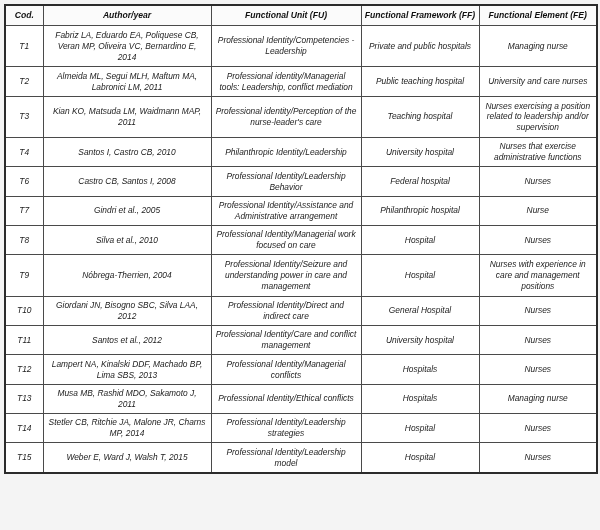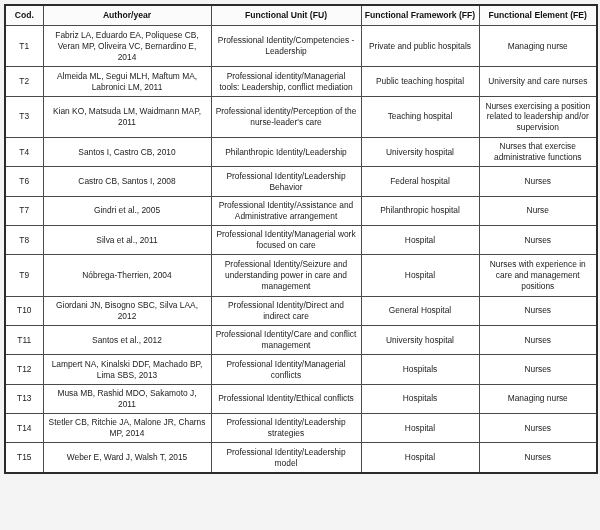--- a/index.html
+++ b/index.html
@@ -15,20 +15,21 @@
     box-sizing: border-box;
     padding: 4px 4px;
   }
   table.study-table {
     border-collapse: collapse;
     table-layout: fixed;
     width: 592px;
     height: 470px;
     background: #ffffff;
     border: 2px solid #2b2b2b;
+    font-style: italic;
   }
   table.study-table th,
   table.study-table td {
     border: 1px solid #4a4a4a;
     text-align: center;
     vertical-align: middle;
     padding: 2px 4px;
     font-size: 8.4px;
     line-height: 1.3;
     color: #222222;
@@ -105,21 +106,21 @@
       </tr>
       <tr>
         <td>T7</td>
         <td>Gindri et al., 2005</td>
         <td>Professional Identity/Assistance and Administrative arrangement</td>
         <td>Philanthropic hospital</td>
         <td>Nurse</td>
       </tr>
       <tr>
         <td>T8</td>
-        <td>Silva et al., 2011</td>
+        <td>Silva et al., 2010</td>
         <td>Professional Identity/Managerial work focused on care</td>
         <td>Hospital</td>
         <td>Nurses</td>
       </tr>
       <tr>
         <td>T9</td>
         <td>Nóbrega-Therrien, 2004</td>
         <td>Professional Identity/Seizure and understanding power in care and management</td>
         <td>Hospital</td>
         <td>Nurses with experience in care and management positions</td>

